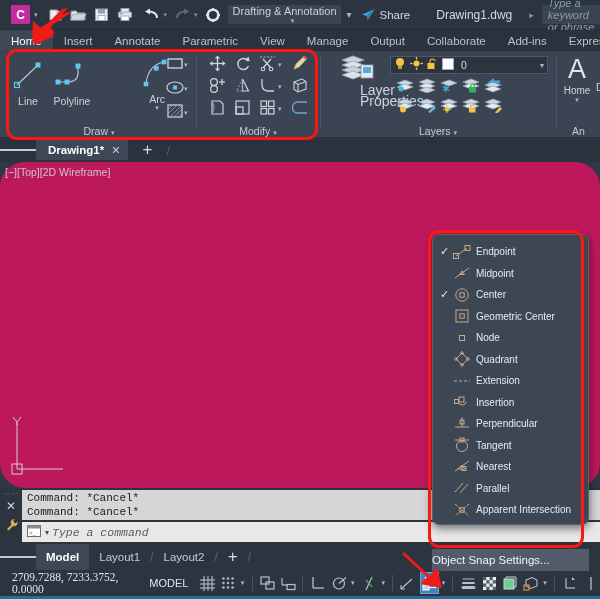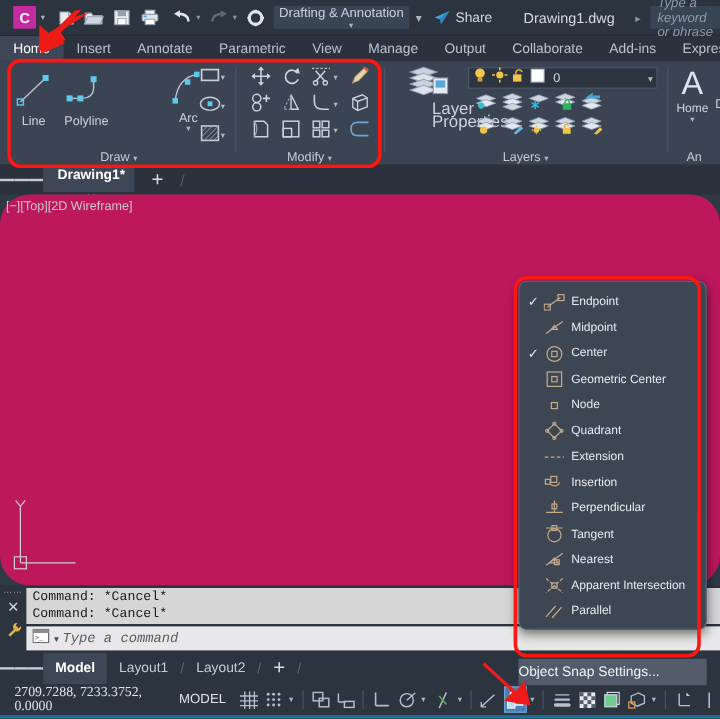--- a/index.html
+++ b/index.html
@@ -127,21 +127,21 @@
 
   
   .tabbar {
     position: absolute; left: 0; top: 138px; width: 600px; height: 24px;
     background: #2b323d; display: flex; align-items: center;
   }
   .hamburger { width: 36px; display: flex; align-items: center; justify-content: center; }
   .hamburger div { width: 16px; height: 2px; background: #c3cbd8; margin: 1.5px 0; }
   .dwg-tab {
     height: 20px; background: #3d4755; display: flex; align-items: center;
-    padding: 0 8px 0 12px; gap: 7px; flex-direction: column;
+    padding: 0 8px 0 12px; gap: 7px;
   }
   .dwg-tab .t { color: #fff; font-size: 11.5px; font-weight: bold; }
   .dwg-tab .x { color: #c3cbd8; font-size: 11px; }
   .tab-plus { color: #d7dde6; font-size: 17px; padding: 0 14px; }
   .tab-slash { color: #555e6d; font-size: 13px; }
 
   
   .canvas {
     position: absolute; left: 0; top: 162px; width: 600px; height: 326px;
     background: #be185d;
@@ -1006,37 +1006,37 @@
             <line x1="2" y1="12" x2="16" y2="2" stroke="#c8a98a" stroke-width="1"></line>
             <path d="M5 10 L9 6 L12 10 Z" fill="none" stroke="#c8a98a" stroke-width="1"></path>
             <rect x="9" y="7.5" width="4" height="4" fill="none" stroke="#c8a98a" stroke-width="1"></rect>
           </svg>
         </div>
       <div class="osnap-lbl">Nearest</div>
     </div>
     <div class="osnap-item">
       <div class="osnap-check"></div>
       <div class="osnap-gfx">
+          <svg width="18" height="14" viewBox="0 0 18 14">
+            <line x1="2" y1="11" x2="10" y2="2" stroke="#c8a98a" stroke-width="1"></line>
+            <line x1="7" y1="12" x2="15" y2="3" stroke="#c8a98a" stroke-width="1"></line>
+          </svg>
+        </div>
+      <div class="osnap-lbl">Parallel</div>
+    </div>
+    <div class="osnap-item">
+      <div class="osnap-check"></div>
+      <div class="osnap-gfx">
           <svg width="18" height="16" viewBox="0 0 18 16">
             <line x1="2" y1="2" x2="16" y2="14" stroke="#c8a98a" stroke-width="1" stroke-dasharray="3 1.5"></line>
             <line x1="16" y1="2" x2="2" y2="14" stroke="#c8a98a" stroke-width="1" stroke-dasharray="3 1.5"></line>
             <rect x="6.8" y="5.8" width="4.4" height="4.4" fill="none" stroke="#c8a98a" stroke-width="1"></rect>
           </svg>
         </div>
       <div class="osnap-lbl">Apparent Intersection</div>
-    </div>
-    <div class="osnap-item">
-      <div class="osnap-check"></div>
-      <div class="osnap-gfx">
-          <svg width="18" height="14" viewBox="0 0 18 14">
-            <line x1="2" y1="11" x2="10" y2="2" stroke="#c8a98a" stroke-width="1"></line>
-            <line x1="7" y1="12" x2="15" y2="3" stroke="#c8a98a" stroke-width="1"></line>
-          </svg>
-        </div>
-      <div class="osnap-lbl">Parallel</div>
     </div>
   </div>
 
   <div class="osnap-settings">
     <span>Object Snap Settings...</span>
   </div>
 
   <div class="red-rect" style="left:6px; top:49px; width:312px; height:91px;"></div>
   <div class="red-rect" style="left:428px; top:230px; width:156px; height:318px;"></div>
 

